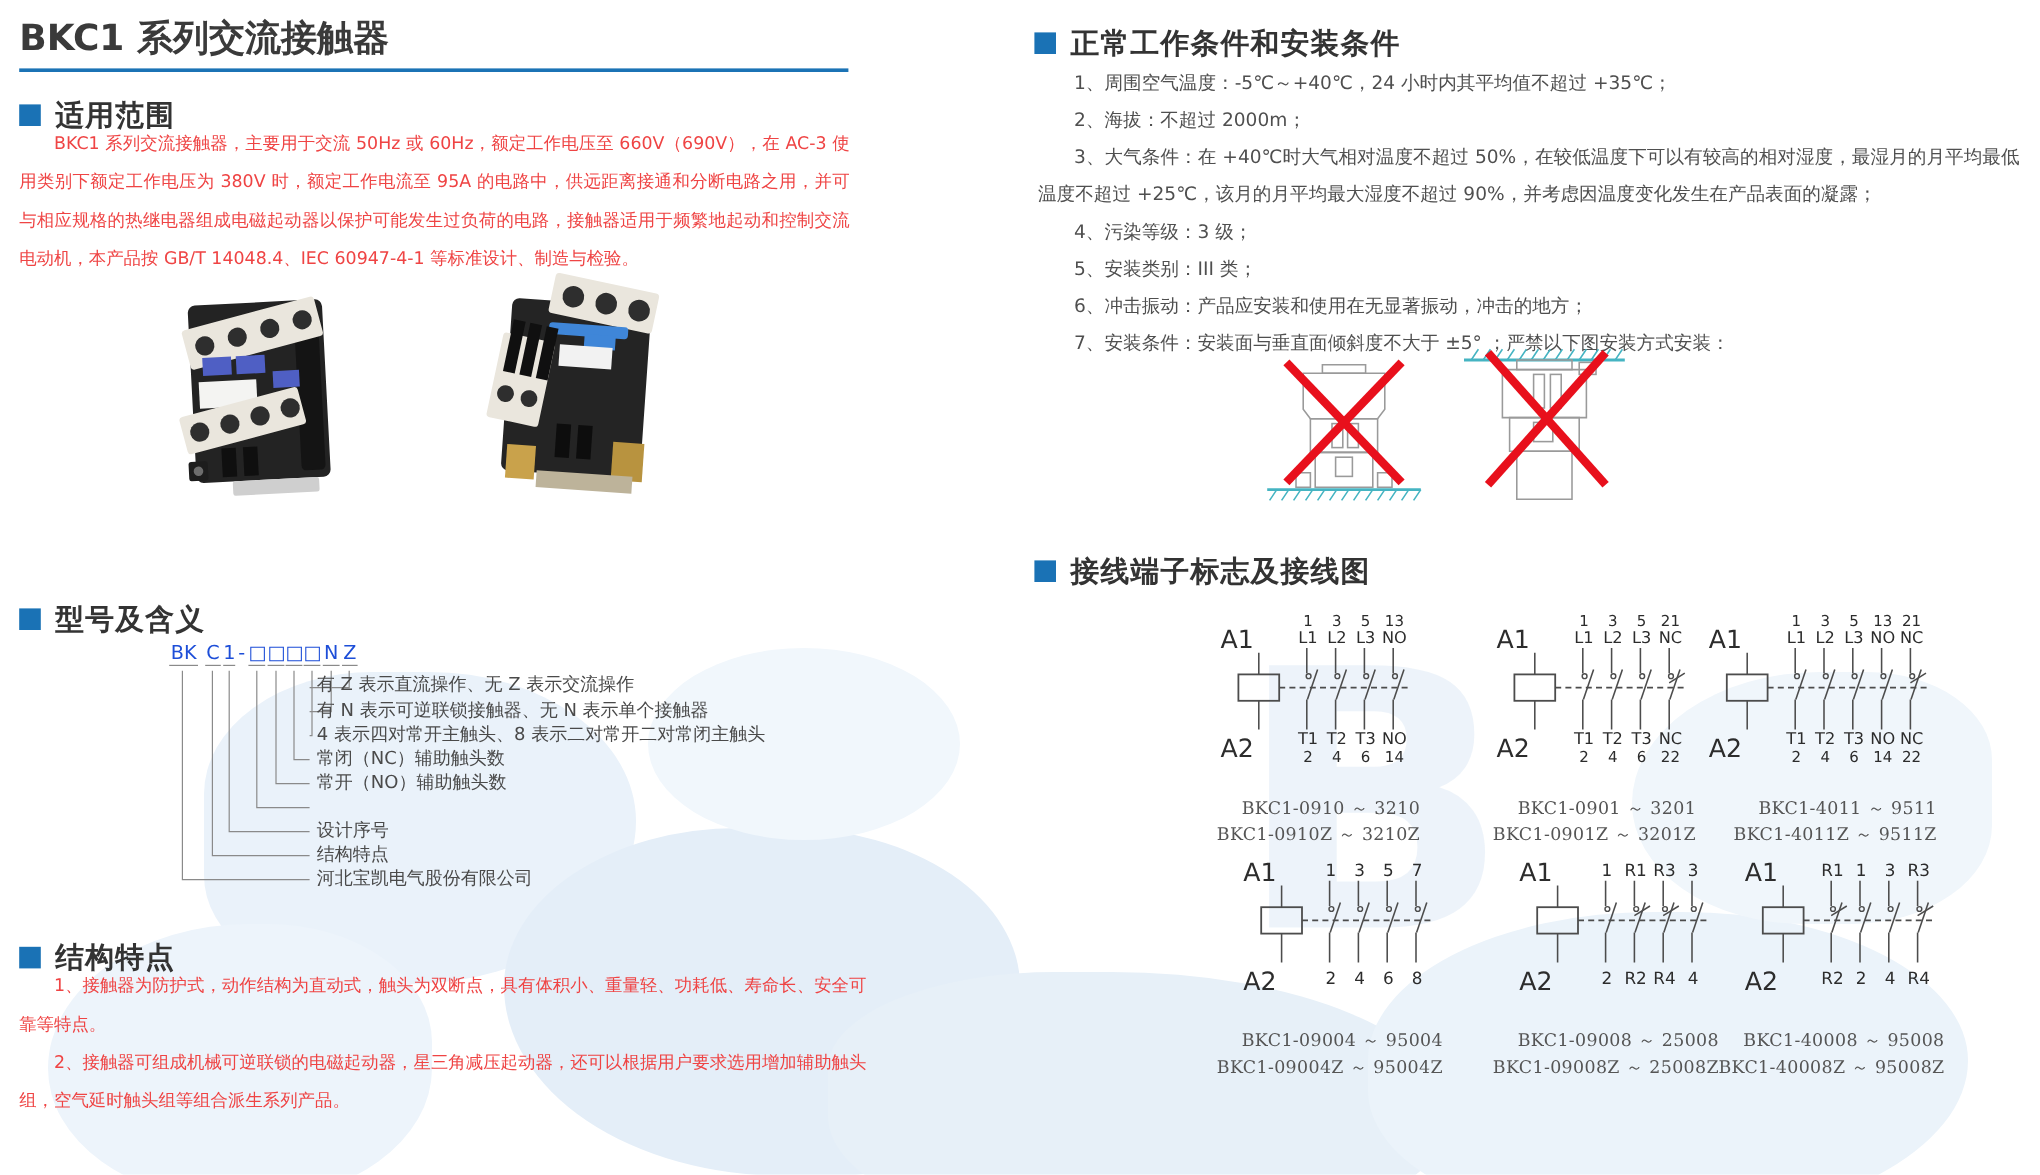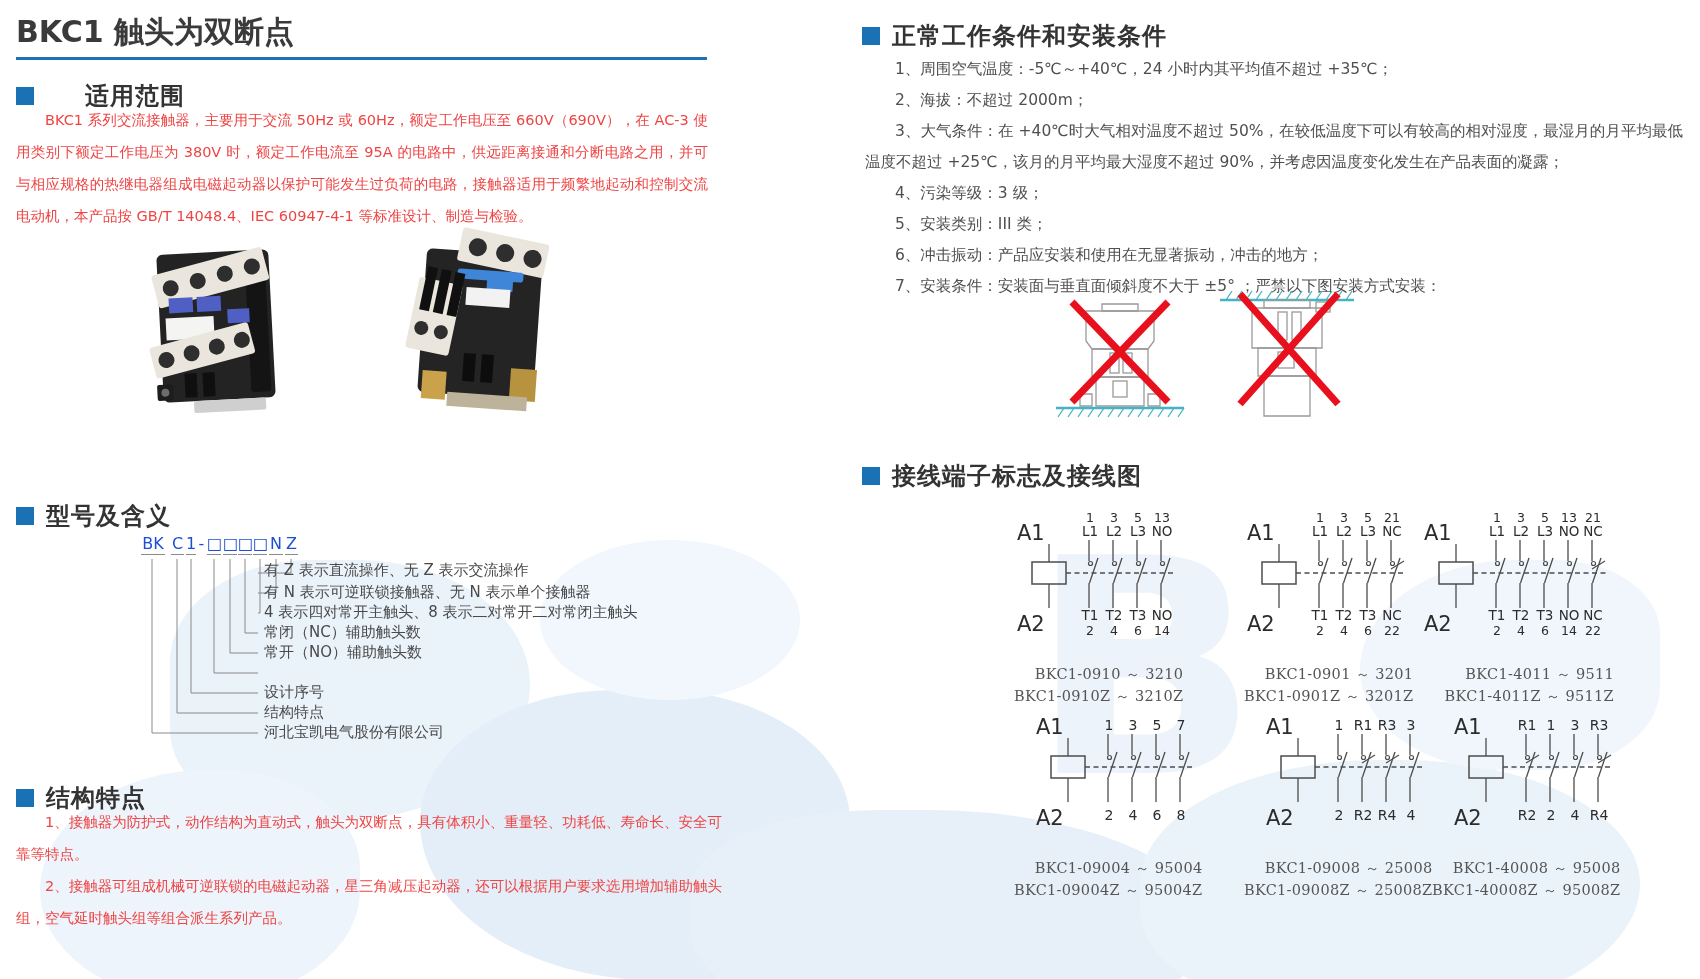--- a/index.html
+++ b/index.html
@@ -40,24 +40,24 @@
 
   <div class="blob" style="left:170px;top:560px;width:360px;height:260px;background:#eaf2fa;border-radius:45% 55% 60% 40%;"></div>
   <div class="blob" style="left:420px;top:690px;width:430px;height:290px;background:#e4eef8;border-radius:50% 50% 40% 60%;"></div>
   <div class="blob" style="left:40px;top:770px;width:320px;height:230px;background:#edf4fb;border-radius:55% 45% 50% 50%;"></div>
   <div class="blob" style="left:690px;top:810px;width:520px;height:220px;background:#e7f0f8;border-radius:40% 60% 50% 50%;"></div>
   <div class="blob" style="left:1140px;top:760px;width:500px;height:260px;background:#ebf3fa;border-radius:50% 50% 55% 45%;"></div>
   <div class="blob" style="left:1360px;top:560px;width:300px;height:210px;background:#f0f6fb;border-radius:60% 40% 45% 55%;"></div>
   <div class="blob" style="left:540px;top:540px;width:260px;height:160px;background:#f1f7fc;border-radius:50%;"></div>
   <div class="wm-letter" style="left:1030px;top:520px;">B</div>
 
-  <div class="page-title">BKC1 触头为双断点</div>
+  <div class="page-title">BKC1 系列交流接触器</div>
   <div class="title-rule"></div>
 
-  <div class="sec-head" style="left:16px;top:80px;gap:39px;">
+  <div class="sec-head" style="left:16px;top:80px;">
     <span class="sq"></span>
     <span class="sec-title">适用范围</span>
   </div>
 
   <div class="body-text" style="left:16px;top:104px;width:692px;">
     <p>BKC1 系列交流接触器，主要用于交流 50Hz 或 60Hz，额定工作电压至 660V（690V），在 AC-3 使用类别下额定工作电压为 380V 时，额定工作电流至 95A 的电路中，供远距离接通和分断电路之用，并可与相应规格的热继电器组成电磁起动器以保护可能发生过负荷的电路，接触器适用于频繁地起动和控制交流电动机，本产品按 GB/T 14048.4、IEC 60947-4-1 等标准设计、制造与检验。</p>
   </div>
 
   <div class="photo" style="left:128px;top:230px;">
     <svg width="175" height="192" viewBox="0 0 175 192">

